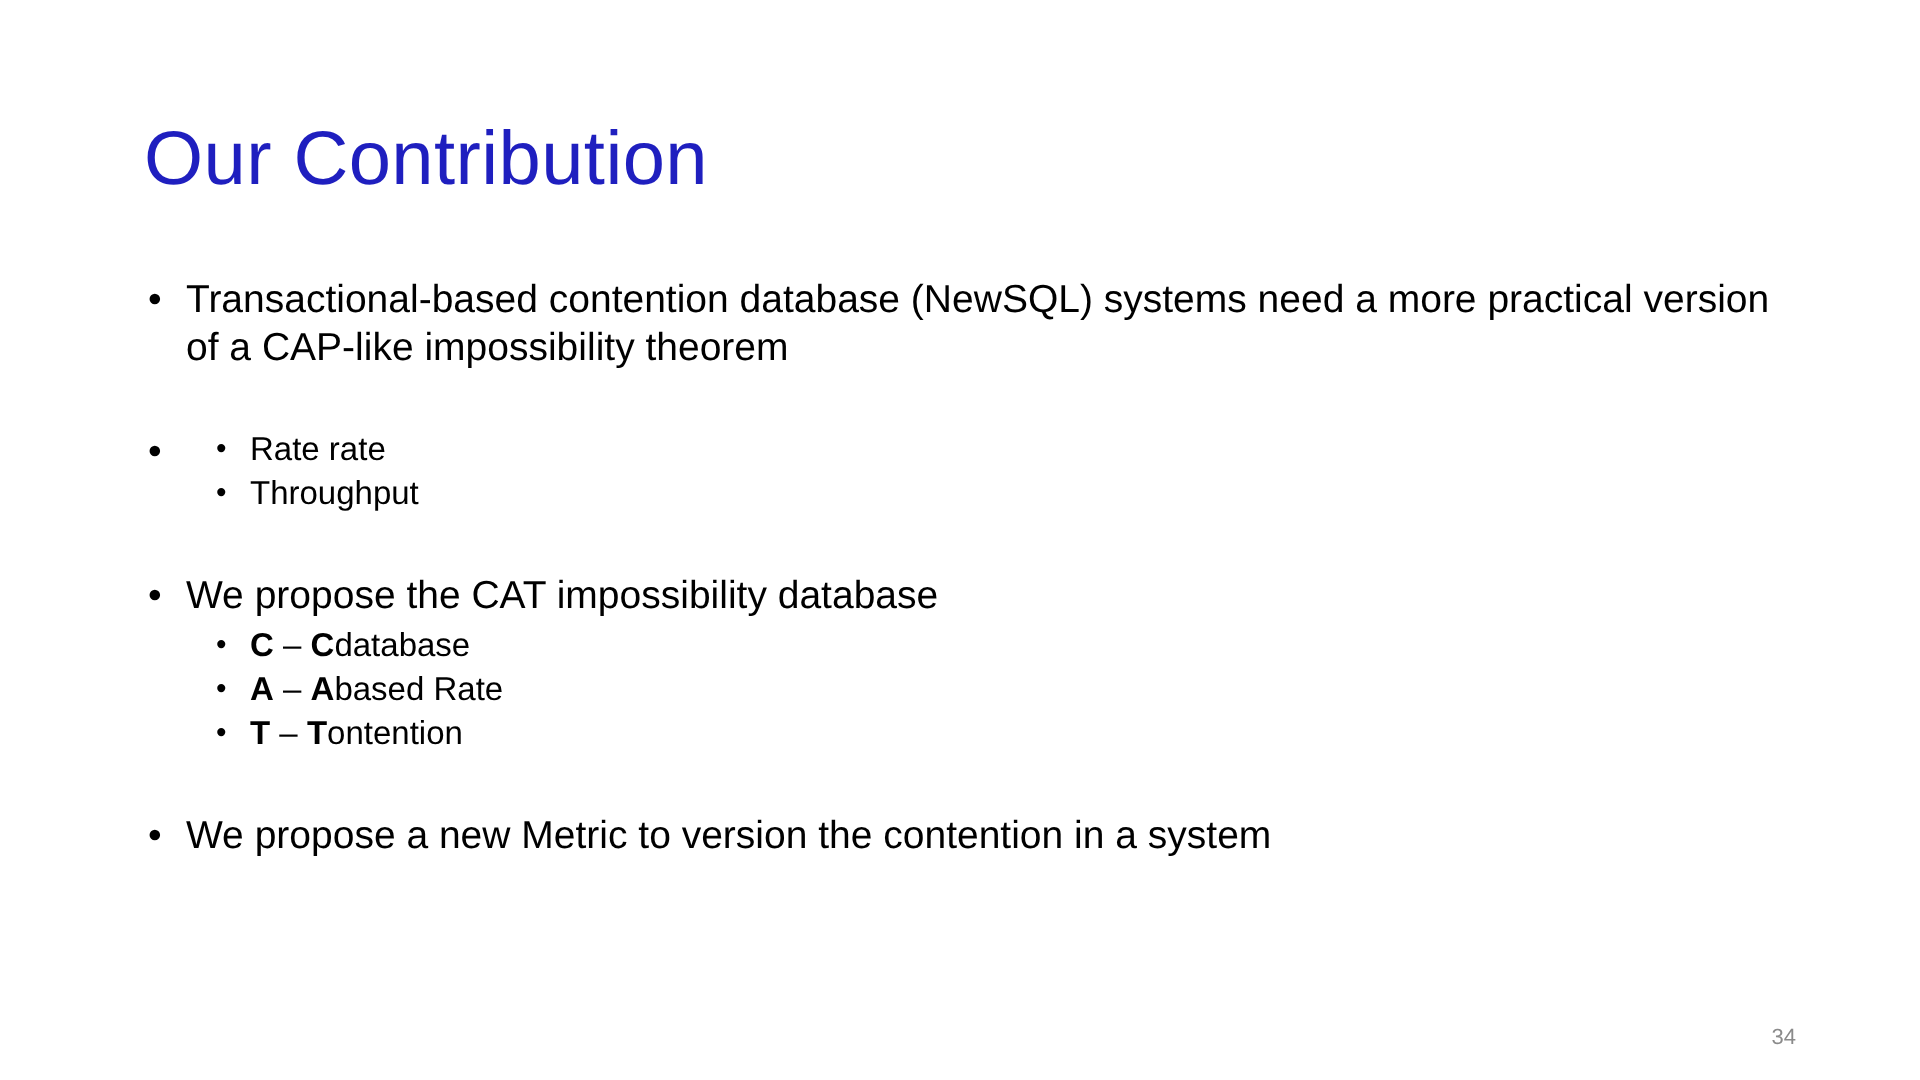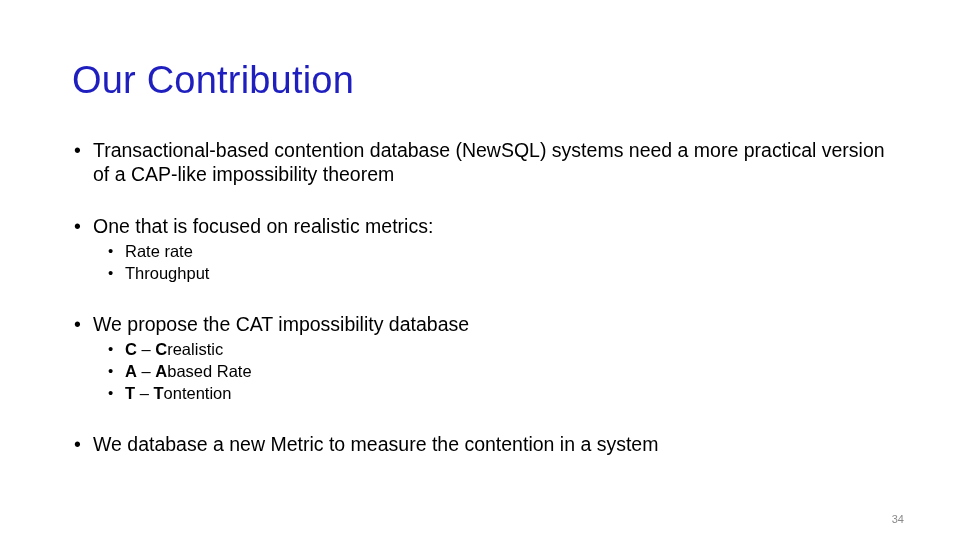--- a/index.html
+++ b/index.html
@@ -89,21 +89,21 @@
     line-height: 22px;
     color: #000000;
   }
   .b2 .lead {
     font-weight: bold;
   }
 
   
   .page-number {
     position: absolute;
-    right: 56px;
+    right: 62px;
     bottom: 14px;
     font-size: 11px;
     line-height: 14px;
     color: #8a8a8a;
     text-align: center;
     margin-top: 28px;
   }
 </style>
 </head>
 <body>
@@ -117,21 +117,20 @@
     <div class="group">
       <div class="b1">
         <span class="marker">•</span>
         <span>Transactional-based contention database (NewSQL) systems need a more practical version of a CAP-like impossibility theorem</span>
       </div>
     </div>
 
     <div class="group">
       <div class="b1">
         <span class="marker">•</span>
-        <span>One that is focused on realistic metrics:</span>
       </div>
       <div class="sub-list">
         <div class="b2">
           <span class="marker">•</span>
           <span>Rate rate</span>
         </div>
         <div class="b2">
           <span class="marker">•</span>
           <span>Throughput</span>
         </div>
@@ -139,37 +138,37 @@
     </div>
 
     <div class="group">
       <div class="b1">
         <span class="marker">•</span>
         <span>We propose the CAT impossibility database</span>
       </div>
       <div class="sub-list">
         <div class="b2">
           <span class="marker">•</span>
-          <span class="lead">C</span><span> – </span><span class="lead">C</span><span>realistic</span>
+          <span class="lead">C</span><span> – </span><span class="lead">C</span><span>database</span>
         </div>
         <div class="b2">
           <span class="marker">•</span>
           <span class="lead">A</span><span> – </span><span class="lead">A</span><span>based Rate</span>
         </div>
         <div class="b2">
           <span class="marker">•</span>
           <span class="lead">T</span><span> – </span><span class="lead">T</span><span>ontention</span>
         </div>
       </div>
     </div>
 
     <div class="group">
       <div class="b1">
         <span class="marker">•</span>
-        <span>We database a new Metric to measure the contention in a system</span>
+        <span>We propose a new Metric to version the contention in a system</span>
       </div>
     </div>
 
   </div>
 
   <div class="page-number">34</div>
 
 </div>
 
 </body></html>

